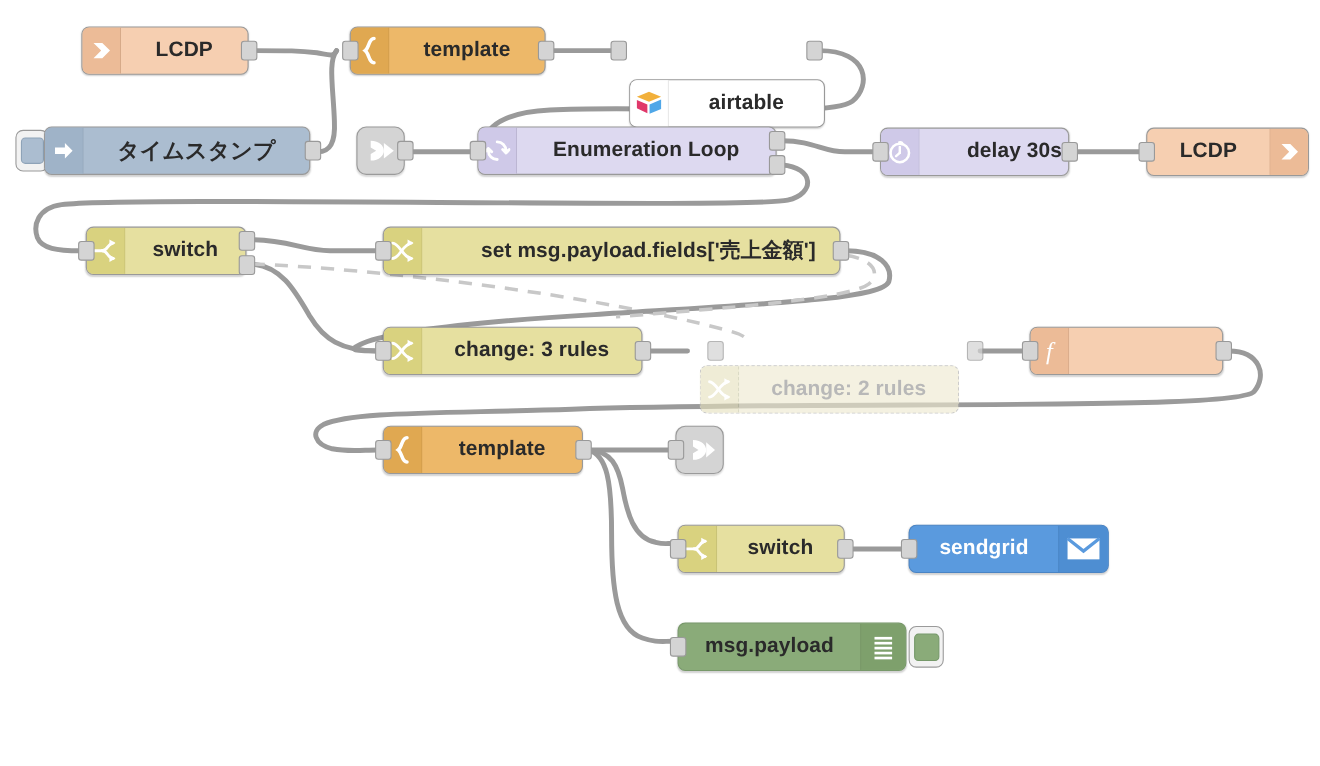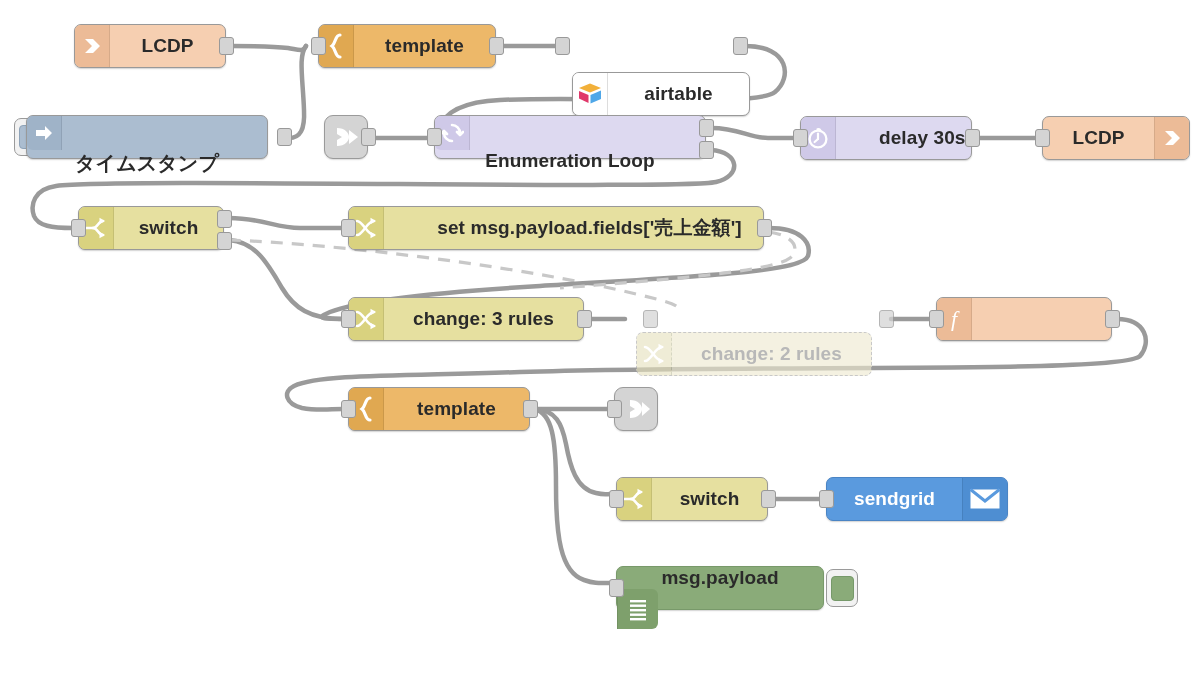--- a/index.html
+++ b/index.html
@@ -118,21 +118,21 @@
   .c-change { background: #e6e0a0; }
   .c-change .node-icon { background: #d9d27f; }
 
   .c-function { background: #f6cfb1; }
   .c-function .node-icon { background: #ecbb97; }
 
   .c-sendgrid { background: #5a9ade; }
   .c-sendgrid .node-icon.right { background: #4e8ed2; }
   .c-sendgrid .node-label { color: #ffffff; }
 
-  .c-debug  { background: #8aab79; flex-direction: column; }
+  .c-debug  { background: #8aab79; }
   .c-debug .node-icon.right { background: #7ea06c; }
 
   
   .node.disabled {
     border: 1px dashed #a8a8a8;
     background: #eeead0;
     box-shadow: none;
     opacity: 0.62;
   }
   .node.disabled .node-icon {
@@ -280,39 +280,39 @@
       </svg>
     </div>
     <div class="node-label center">airtable</div>
   </div>
   <div class="port" style="left:555px; top:37px;"></div>
   <div class="port" style="left:733px; top:37px;"></div>
 
   <div class="inject-btn" style="left:14px; top:118px;">
     <div class="knob"></div>
   </div>
-  <div class="node c-inject" style="left:26px; top:115px; width:242px;flex-direction:column;">
+  <div class="node c-inject" style="left:40px; top:115px; width:242px;">
     <div class="node-icon">
       <svg class="ico" width="22" height="22" viewBox="0 0 22 22">
         <path d="M3 8 L12 8 L12 4 L19 11 L12 18 L12 14 L3 14 Z" fill="#fff"></path>
       </svg>
     </div>
     <div class="node-label center" style="font-size:20px;">タイムスタンプ</div>
   </div>
   <div class="port" style="left:277px; top:128px;"></div>
 
   <div class="linknode" style="left:324px; top:115px;">
     <svg class="ico" width="28" height="24" viewBox="0 0 28 24">
       <path d="M5 3 C13 3 17 8 17 12 C17 16 13 21 5 21 L5 15 L10 12 L5 9 Z" fill="#fff"></path>
       <path d="M17 5 L26 12 L17 19 Z" fill="#fff"></path>
     </svg>
   </div>
   <div class="port" style="left:361px; top:128px;"></div>
 
-  <div class="node c-loop" style="left:434px; top:115px; width:272px;flex-direction:column;">
+  <div class="node c-loop" style="left:434px; top:115px; width:272px;">
     <div class="node-icon">
       <svg class="ico" width="24" height="24" viewBox="0 0 24 24">
         <path d="M12 4 A8 8 0 0 1 20 12 L20 14 L17 11 M20 14 L23 11" stroke="#fff" stroke-width="2.6" fill="none" stroke-linecap="round" stroke-linejoin="round"></path>
         <path d="M12 20 A8 8 0 0 1 4 12 L4 10 L7 13 M4 10 L1 13" stroke="#fff" stroke-width="2.6" fill="none" stroke-linecap="round" stroke-linejoin="round"></path>
       </svg>
     </div>
     <div class="node-label center">Enumeration Loop</div>
   </div>
   <div class="port" style="left:427px; top:128px;"></div>
   <div class="port" style="left:699px; top:119px;"></div>

